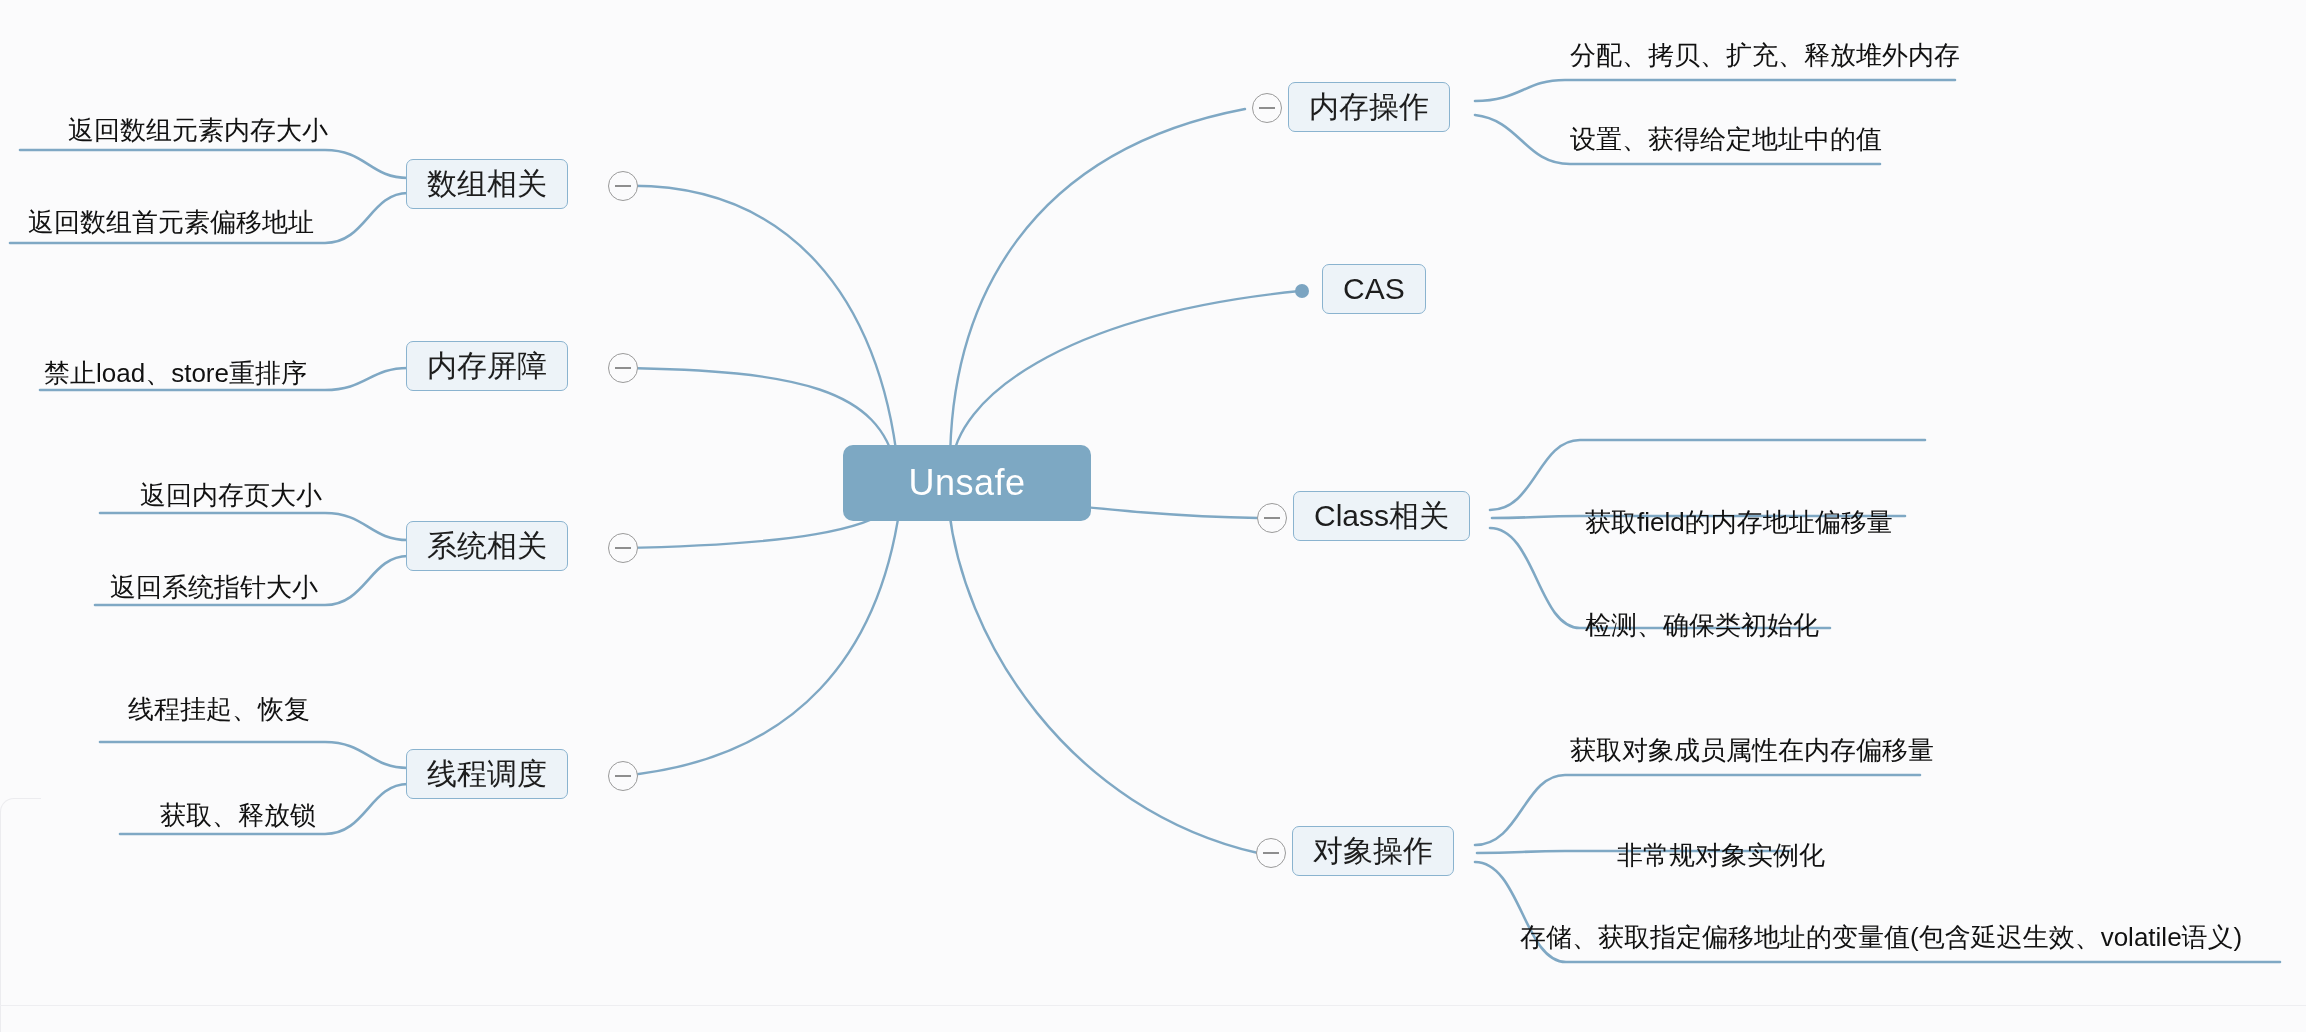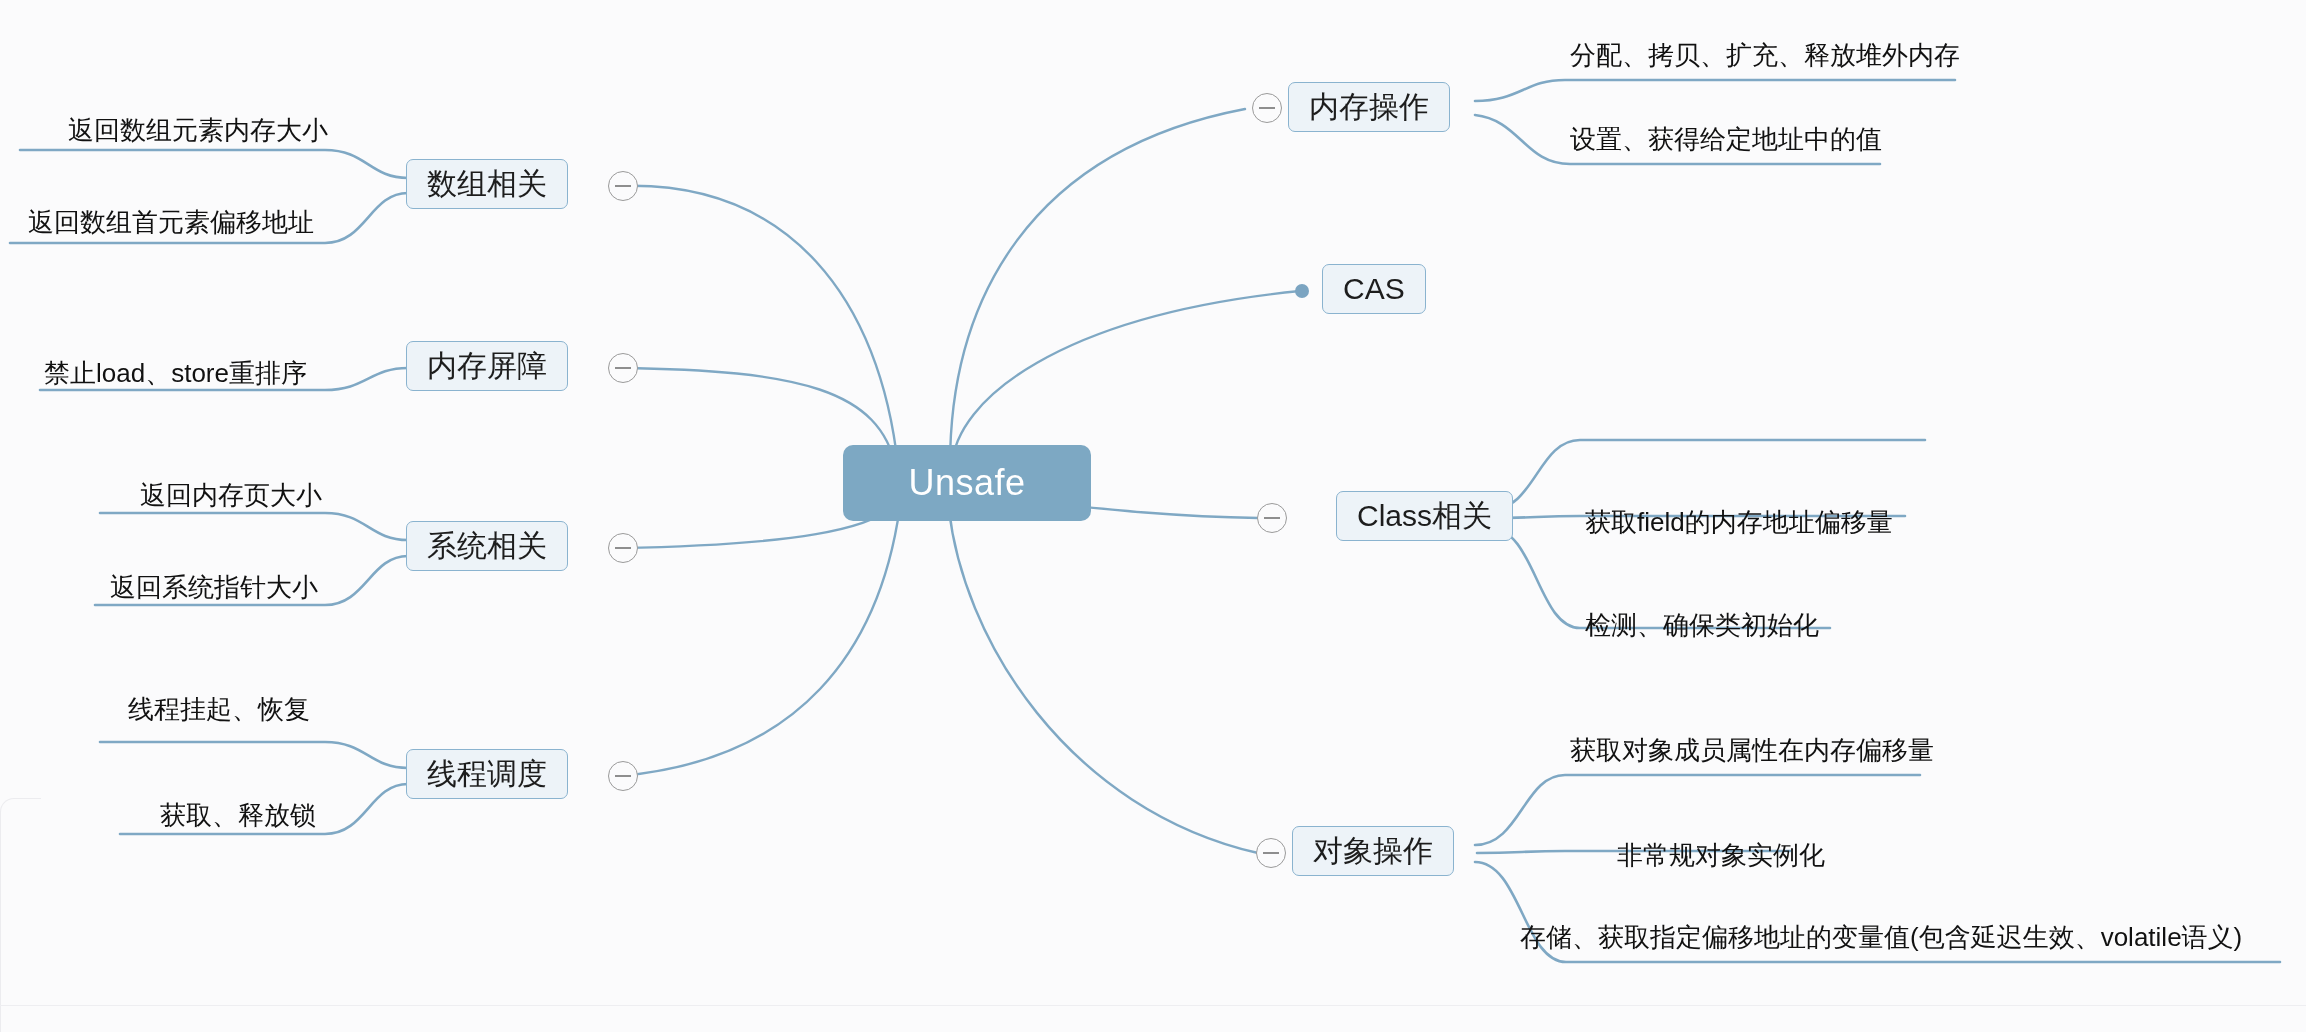--- a/index.html
+++ b/index.html
@@ -132,21 +132,21 @@
   </div>
   <div class="leaf right" style="left:1570px;top:122px;">设置、获得给定地址中的值</div>
   <div class="leaf right" style="left:1570px;top:38px;">分配、拷贝、扩充、释放堆外内存</div>
 
   <div class="dot" style="left:1295px;top:284px;"></div>
   <div class="node branch" style="left:1322px;top:264px;">
     <span>CAS</span>
   </div>
 
   <div class="toggle" style="left:1257px;top:503px;"></div>
-  <div class="node branch" style="left:1336px;top:491px;">
+  <div class="node branch" style="left:1293px;top:491px;">
     <span>Class相关</span>
   </div>
   <div class="leaf right" style="left:1585px;top:505px;">获取field的内存地址偏移量</div>
   <div class="leaf right" style="left:1585px;top:608px;">检测、确保类初始化</div>
 
   <div class="toggle" style="left:1256px;top:838px;"></div>
   <div class="node branch" style="left:1292px;top:826px;">
     <span>对象操作</span>
   </div>
   <div class="leaf right" style="left:1570px;top:733px;">获取对象成员属性在内存偏移量</div>

